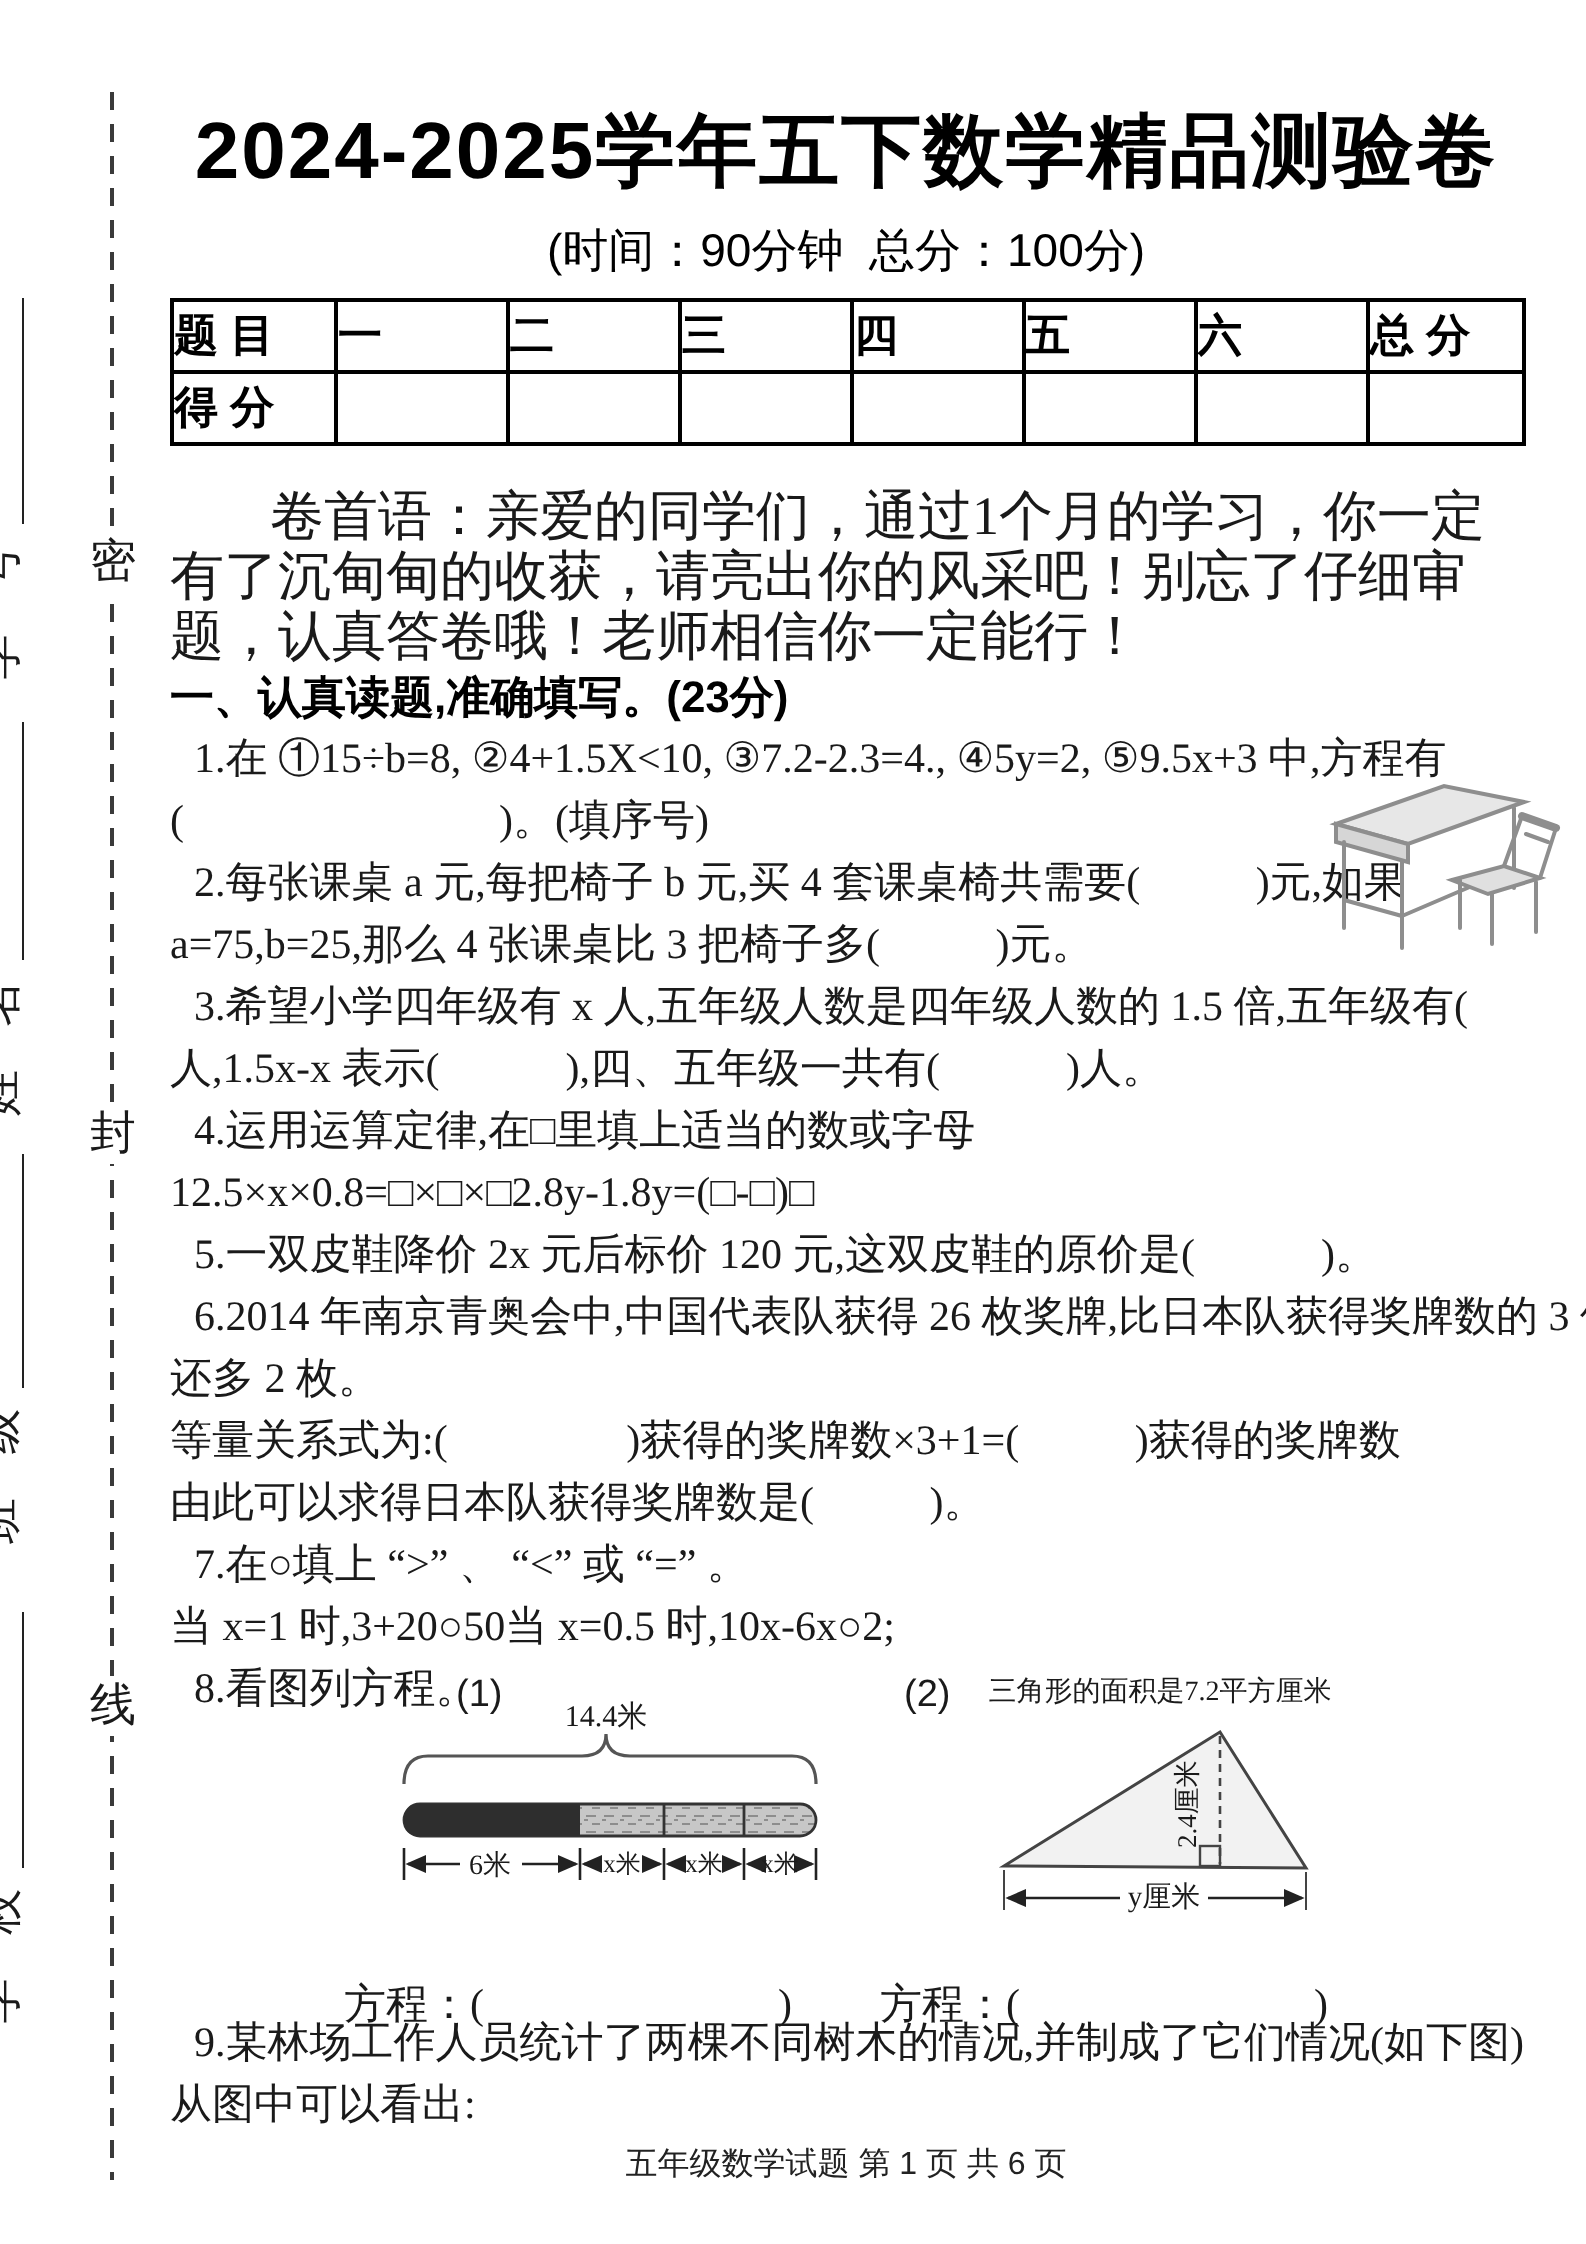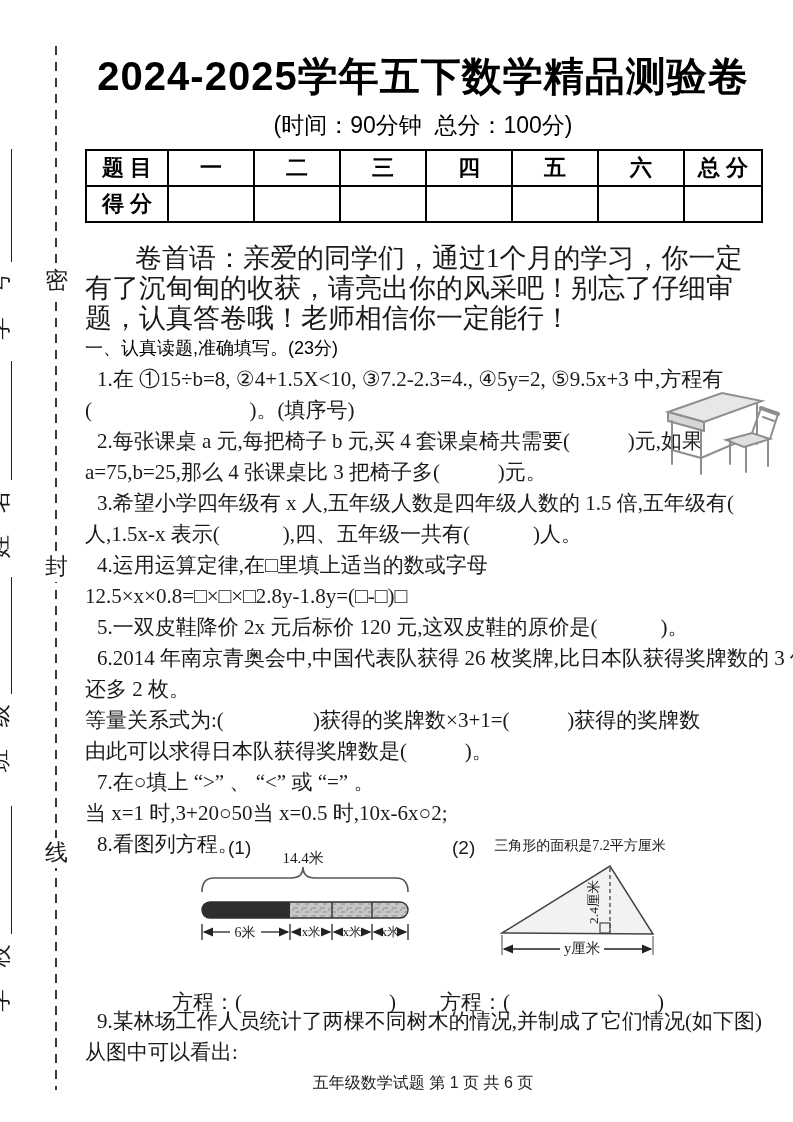--- a/index.html
+++ b/index.html
@@ -17,26 +17,26 @@
   .w113{width:113px}.w119{width:119px}.w117{width:117px}.w128{width:128px}
   
   .content{position:absolute;left:85px;top:0;width:676px;}
   .title1{margin:50px 0 0;font-family:"Liberation Sans","DejaVu Sans",sans-serif;
      font-weight:bold;font-size:40px;line-height:52px;text-align:center;letter-spacing:1px;color:#000000;}
   .title2{margin:6px 0 0;font-family:"Liberation Sans","DejaVu Sans",sans-serif;
      font-weight:bold;font-size:40px;line-height:50px;text-align:center;letter-spacing:3px;color:#000;}
   .meta{margin:8px 0 0;font-family:"Liberation Sans","DejaVu Sans",sans-serif;
      font-size:23px;line-height:30px;text-align:center;white-space:pre;color:#000;}
   table.score{margin-top:9px;width:676px;border-collapse:collapse;table-layout:fixed;}
-  table.score td{border:2px solid #000;height:34px;text-align:center;vertical-align:middle;
+  table.score td{border:2px solid #000;height:34px;vertical-align:middle;
      font-family:"Liberation Sans","DejaVu Sans",sans-serif;font-weight:bold;font-size:22px;
      white-space:pre;padding:0;color:#000;}
   .preamble{margin:20px 0 0;font-size:27px;line-height:30px;text-indent:50px;}
-  .sec-head{margin:0;font-family:"Liberation Sans","DejaVu Sans",sans-serif;font-weight:normal;
-     font-size:18px;line-height:31px;color:#000;white-space:pre;}
+  .sec-head{margin:0;font-family:"Liberation Sans","DejaVu Sans",sans-serif;font-weight:bold;
+     font-size:22px;line-height:31px;color:#000;white-space:pre;}
   .qline{margin:0;font-size:21px;line-height:31px;white-space:pre;}
   .indent{padding-left:12px;}
   .split{display:flex;justify-content:flex-start;padding-right:14px;
      font-size:21px;line-height:31px;white-space:pre;}
   .qwrap{position:relative;}
   .desk{position:absolute;left:575px;top:-42px;width:128px;height:94px;}
   
   .diagrams{position:relative;height:146px;}
   .dindex{position:absolute;top:-24px;font-family:"Liberation Sans","DejaVu Sans",sans-serif;
      font-size:19px;line-height:24px;}

